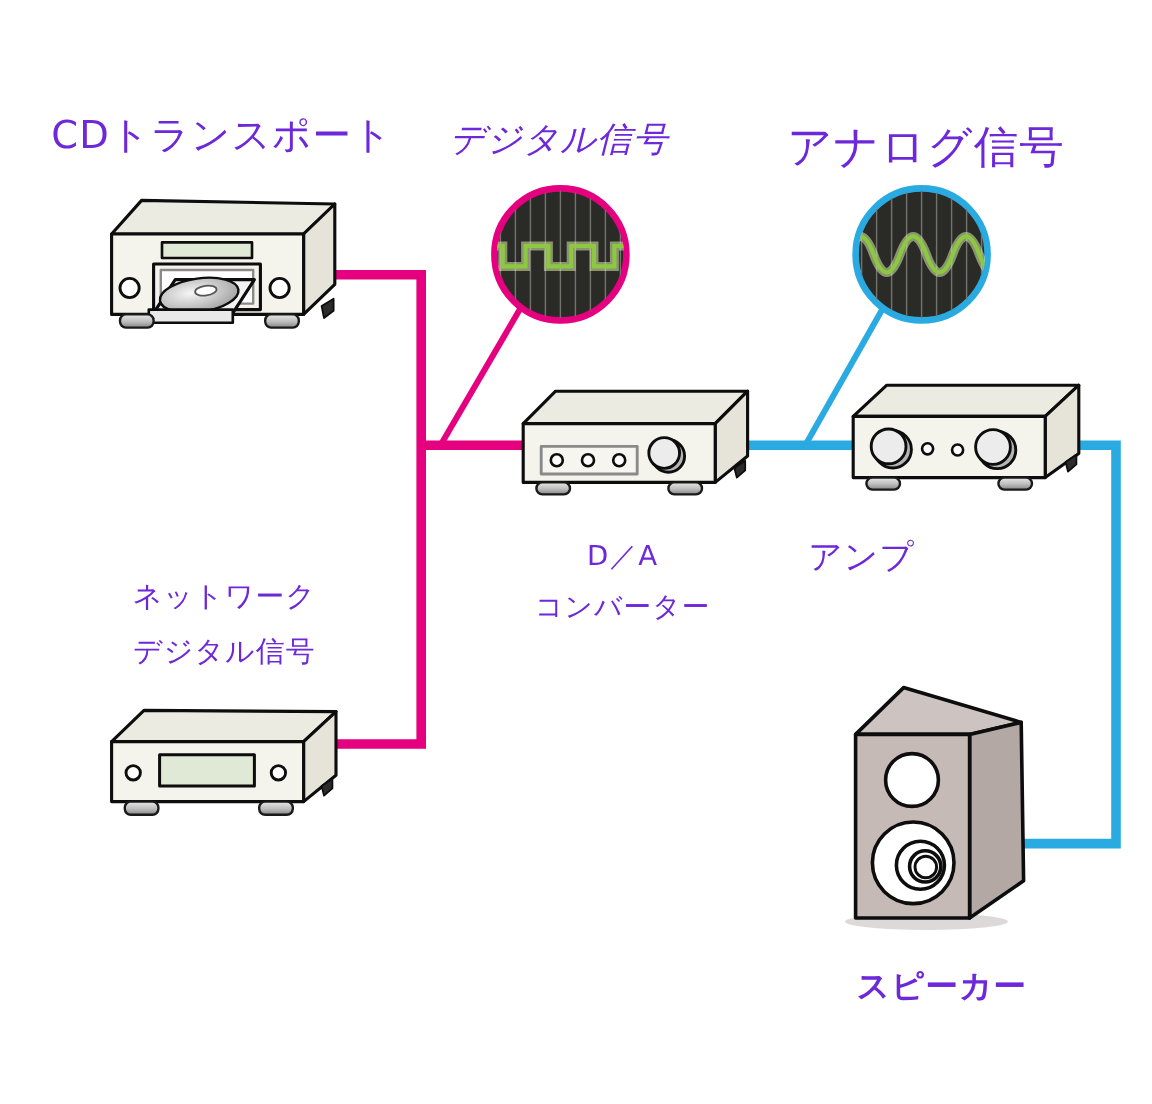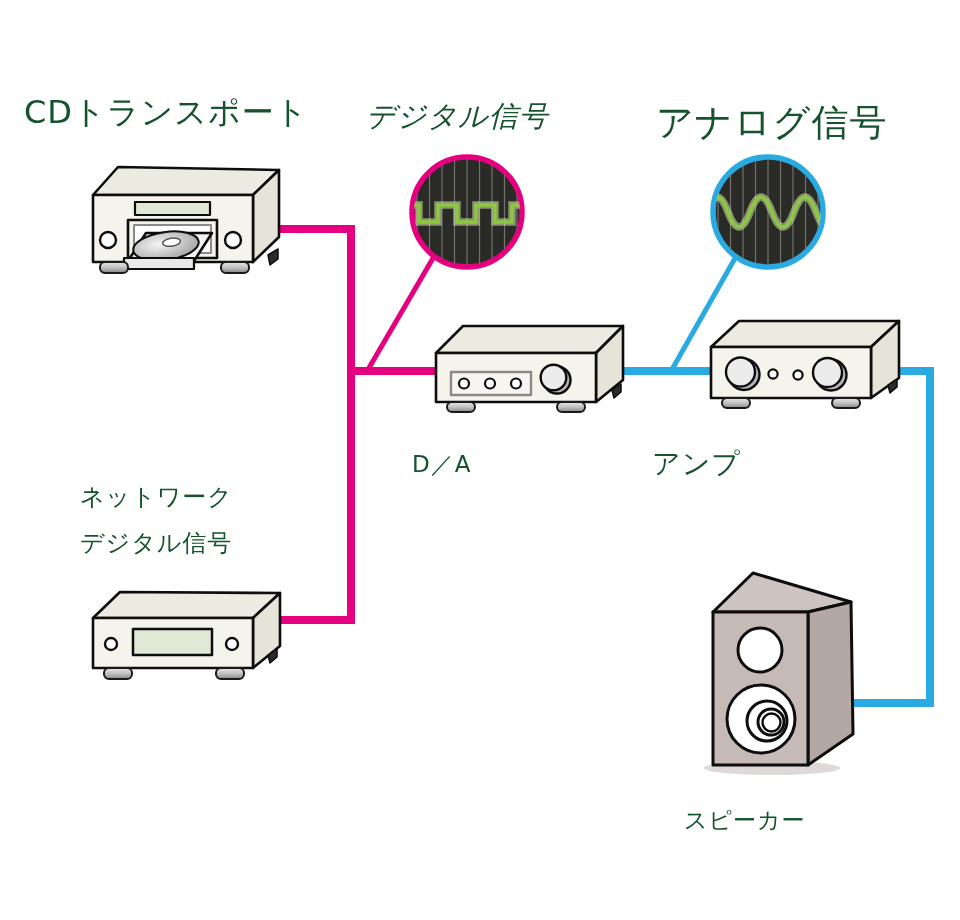--- a/index.html
+++ b/index.html
@@ -6,34 +6,34 @@
   .stage{
     position:relative;
     width:960px;height:920px;
     background:#ffffff;
     overflow:hidden;
     font-family:"DejaVu Sans","Liberation Sans",sans-serif;
   }
   .stage svg{position:absolute;left:0;top:0;}
   .lbl{
     position:absolute;
-    color:#14532d;
-    text-align:left;
+    color:#6d28d9;
+    text-align:center;
     letter-spacing:1px;
     line-height:1.25;
     white-space:nowrap;
   }
   .lbl .line{display:block;}
   .lbl-cd{left:24px;top:92px;width:322px;font-size:32px;}
   .lbl-digital{left:366px;top:98px;width:200px;font-size:29px;font-style:italic;}
   .lbl-analog{left:656px;top:100px;width:204px;font-size:37px;}
   .lbl-dac{left:412px;top:443px;width:214px;font-size:23px;line-height:42px;}
   .lbl-amp{left:652px;top:446px;width:132px;font-size:28px;}
   .lbl-net{left:80px;top:474px;width:214px;font-size:24px;line-height:46px;}
-  .lbl-spk{left:684px;top:806px;width:202px;font-size:23px;}
+  .lbl-spk{left:684px;top:806px;width:202px;font-size:27px;font-weight:bold;}
 </style>
 </head>
 <body>
 
 <div class="stage">
 
   <svg width="960" height="920" viewBox="0 0 960 920">
     <defs>
       <clipPath id="clipDigital">
           <circle cx="467" cy="212" r="53"></circle>
@@ -171,20 +171,21 @@
   </svg>
 
   <div class="lbl lbl-cd">CDトランスポート</div>
 
   <div class="lbl lbl-digital">デジタル信号</div>
 
   <div class="lbl lbl-analog">アナログ信号</div>
 
   <div class="lbl lbl-dac">
     <span class="line">D／A</span>
+    <span class="line">コンバーター</span>
   </div>
 
   <div class="lbl lbl-amp">アンプ</div>
 
   <div class="lbl lbl-net">
     <span class="line">ネットワーク</span>
     <span class="line">デジタル信号</span>
   </div>
 
   <div class="lbl lbl-spk">スピーカー</div>

